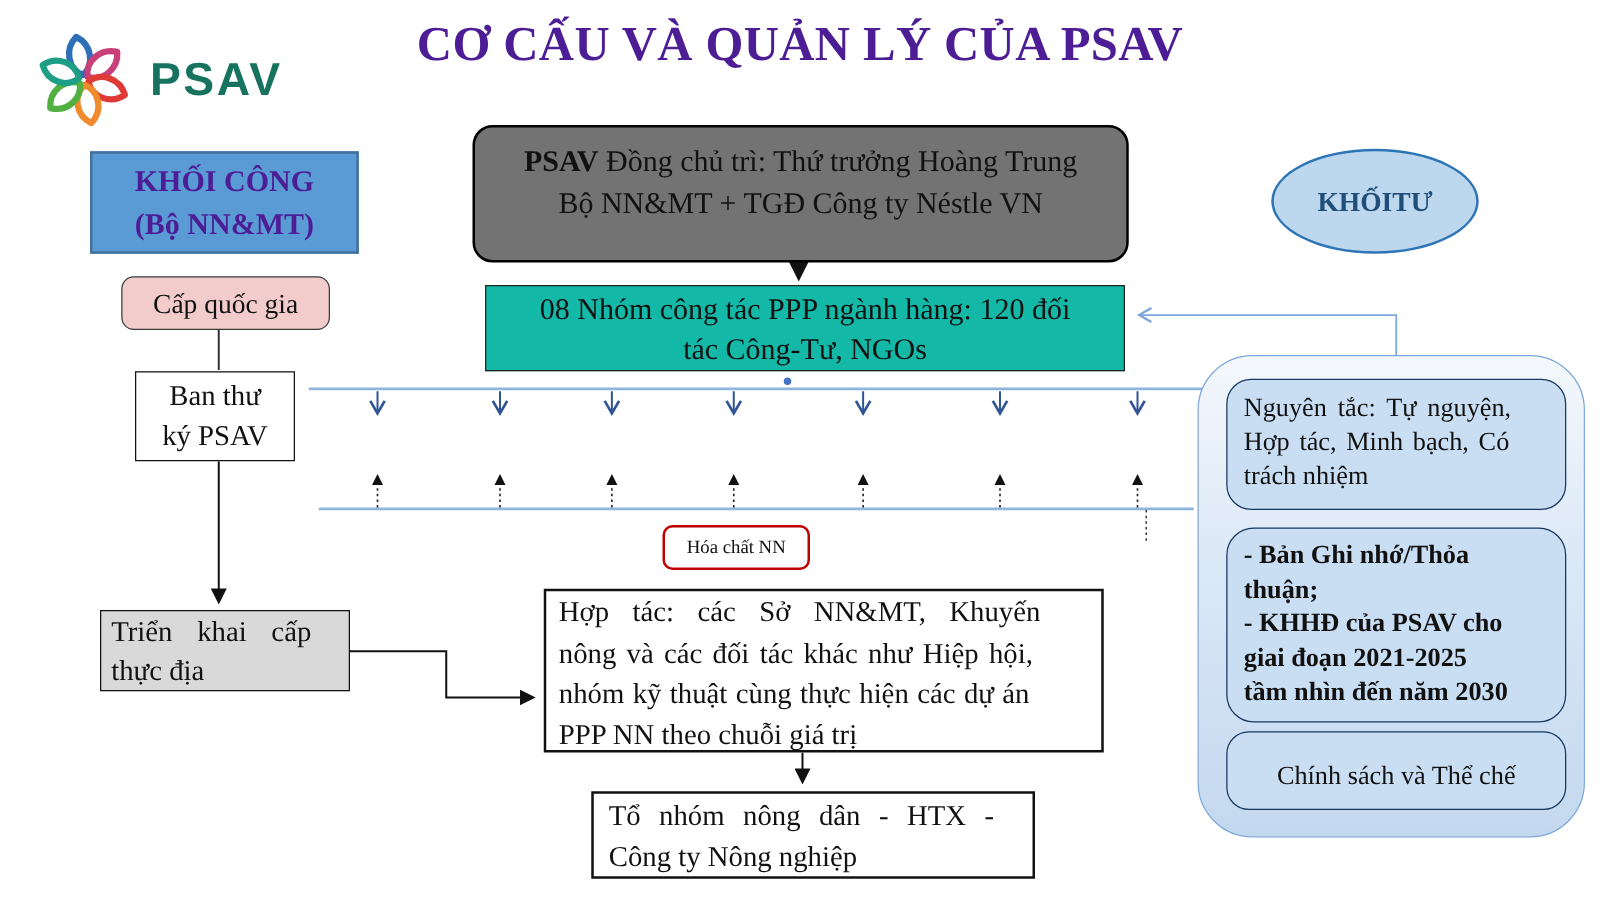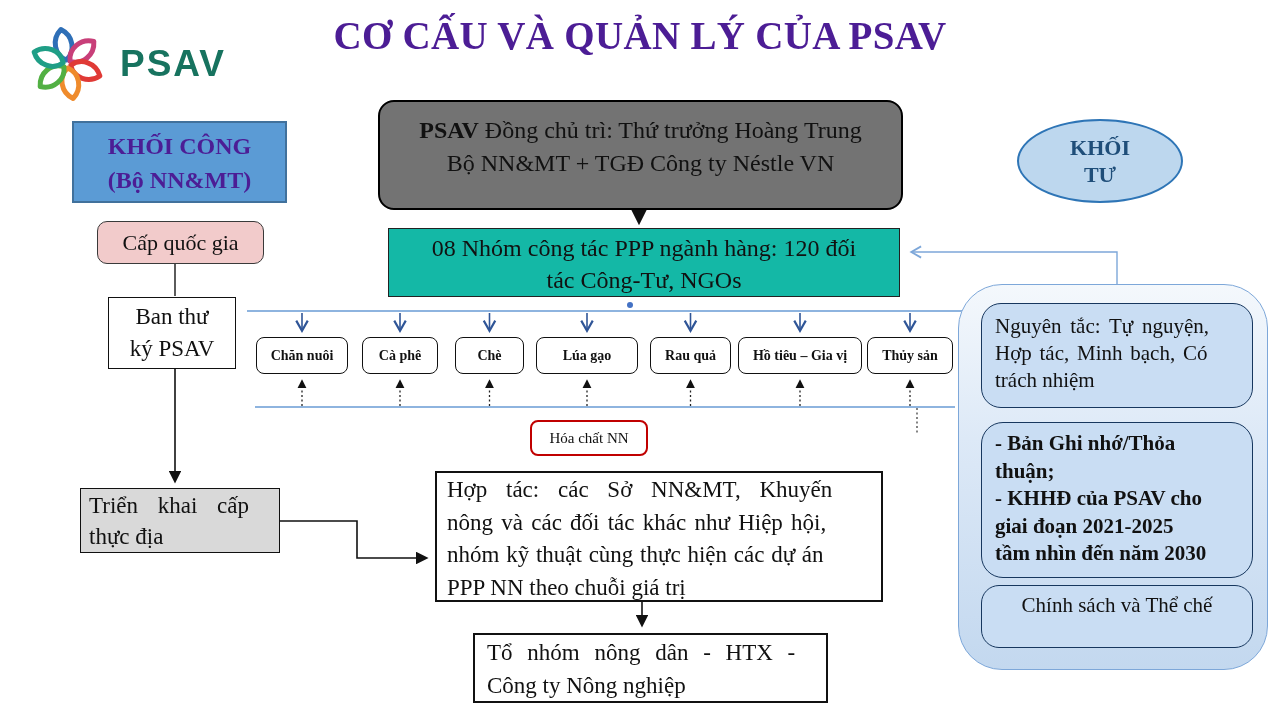--- a/index.html
+++ b/index.html
@@ -7,21 +7,21 @@
          font-family:"Liberation Serif","DejaVu Serif",serif;color:#111;}
   .abs{position:absolute;box-sizing:border-box;}
   
   #title{left:0;right:0;top:13px;text-align:center;font-size:39px;font-weight:bold;
          color:#4c1d95;letter-spacing:.3px;z-index:2;}
   #logo{left:26px;top:22px;display:flex;align-items:center;gap:12px;z-index:2;}
   #logo .logo-text{font-family:"Liberation Sans","DejaVu Sans",sans-serif;font-weight:bold;
          font-size:37px;color:#17735F;letter-spacing:2px;}
   
   .rect{border:1.6px solid #111;background:#fff;z-index:2;}
-  .center{display:flex;flex-direction:column;align-items:center;justify-content:center;text-align:center;}
+  .center{display:flex;flex-direction:row;align-items:center;justify-content:center;text-align:center;}
   #public-block{left:72px;top:121px;width:215px;height:82px;background:#5B9BD5;border:2px solid #41719C;
         color:#4c1d95;font-weight:bold;font-size:24px;line-height:34px;text-align:center;padding-top:6px;z-index:2;}
   #cochair-box{left:378px;top:100px;width:525px;height:110px;border:2px solid #000;border-radius:16px;
         background:#737373;text-align:center;font-size:24px;line-height:33px;padding-top:12px;z-index:2;}
   #wg-box{left:388px;top:228px;width:512px;height:69px;background:#14b8a6;border:1.6px solid #222;
         text-align:center;font-size:24px;line-height:32px;padding-top:3px;z-index:2;}
   #wg-box .l{white-space:nowrap;}
   #private-block{left:1017px;top:119px;width:166px;height:84px;border-radius:50%;background:#BDD7EE;
         border:2px solid #2E75B6;color:#1F4E79;font-weight:bold;font-size:22px;line-height:27px;z-index:2;}
   #national-box{left:97px;top:221px;width:167px;height:43px;background:#F2CBCB;border:1.6px solid #3a3a3a;
@@ -47,21 +47,21 @@
         border:1.6px solid #7DA7D9;z-index:2;
         background:linear-gradient(180deg,#F4F8FC 0%,#DDE9F7 40%,#C3D8EF 100%);}
   .panel-inner{background:#C9DDF3;border:1.6px solid #17375E;z-index:3;font-size:21px;}
   #principles-box{left:981px;top:303px;width:272px;height:105px;border-radius:20px;
         line-height:27px;padding:9px 13px;}
   #principles-box .l:nth-child(1){word-spacing:3.5px;}
   #principles-box .l:nth-child(2){word-spacing:2.5px;}
   #documents-box{left:981px;top:422px;width:272px;height:156px;border-radius:22px;
         line-height:27.5px;padding:7px 13px;font-weight:bold;}
   #policy-box{left:981px;top:585px;width:272px;height:63px;border-radius:18px;
-        text-align:center;padding-top:7px;}
+        text-align:center;padding-top:22px;}
   
   #groups-layer{left:0;top:337px;width:1280px;height:37px;z-index:2;}
   .gbox{position:absolute;top:0;height:37px;border:1.6px solid #111;border-radius:8px;background:#fff;
         font-weight:bold;font-size:14px;display:flex;align-items:center;justify-content:center;
         text-align:center;box-sizing:border-box;padding:0 2px;}
   
   #wires{position:absolute;left:0;top:0;width:1280px;height:720px;z-index:1;}
 </style>
 </head>
 <body>
@@ -160,29 +160,20 @@
   <div id="secretariat-box" class="abs rect">
       <div class="l">Ban thư</div>
       <div class="l">ký PSAV</div>
     </div>
 
   <div id="field-box" class="abs rect">
       <div class="l">Triển khai cấp</div>
       <div class="l">thực địa</div>
     </div>
 
-  <div id="groups-layer" class="abs">
-      <div class="gbox" style="left: 256px; width: 92px;">Chăn nuôi</div>
-      <div class="gbox" style="left: 362px; width: 76px;">Cà phê</div>
-      <div class="gbox" style="left: 455px; width: 69px;">Chè</div>
-      <div class="gbox" style="left: 536px; width: 102px;">Lúa gạo</div>
-      <div class="gbox" style="left: 650px; width: 81px;">Rau quả</div>
-      <div class="gbox" style="left: 738px; width: 124px;">Hồ tiêu – Gia vị</div>
-      <div class="gbox" style="left: 867px; width: 86px;">Thủy sản</div>
-    </div>
 
   <div id="agrochem-box" class="abs center">Hóa chất NN</div>
 
   <div id="coop-box" class="abs rect">
       <div class="l">Hợp tác: các Sở NN&amp;MT, Khuyến</div>
       <div class="l">nông và các đối tác khác như Hiệp hội,</div>
       <div class="l">nhóm kỹ thuật cùng thực hiện các dự án</div>
       <div class="l">PPP NN theo chuỗi giá trị</div>
     </div>
 

